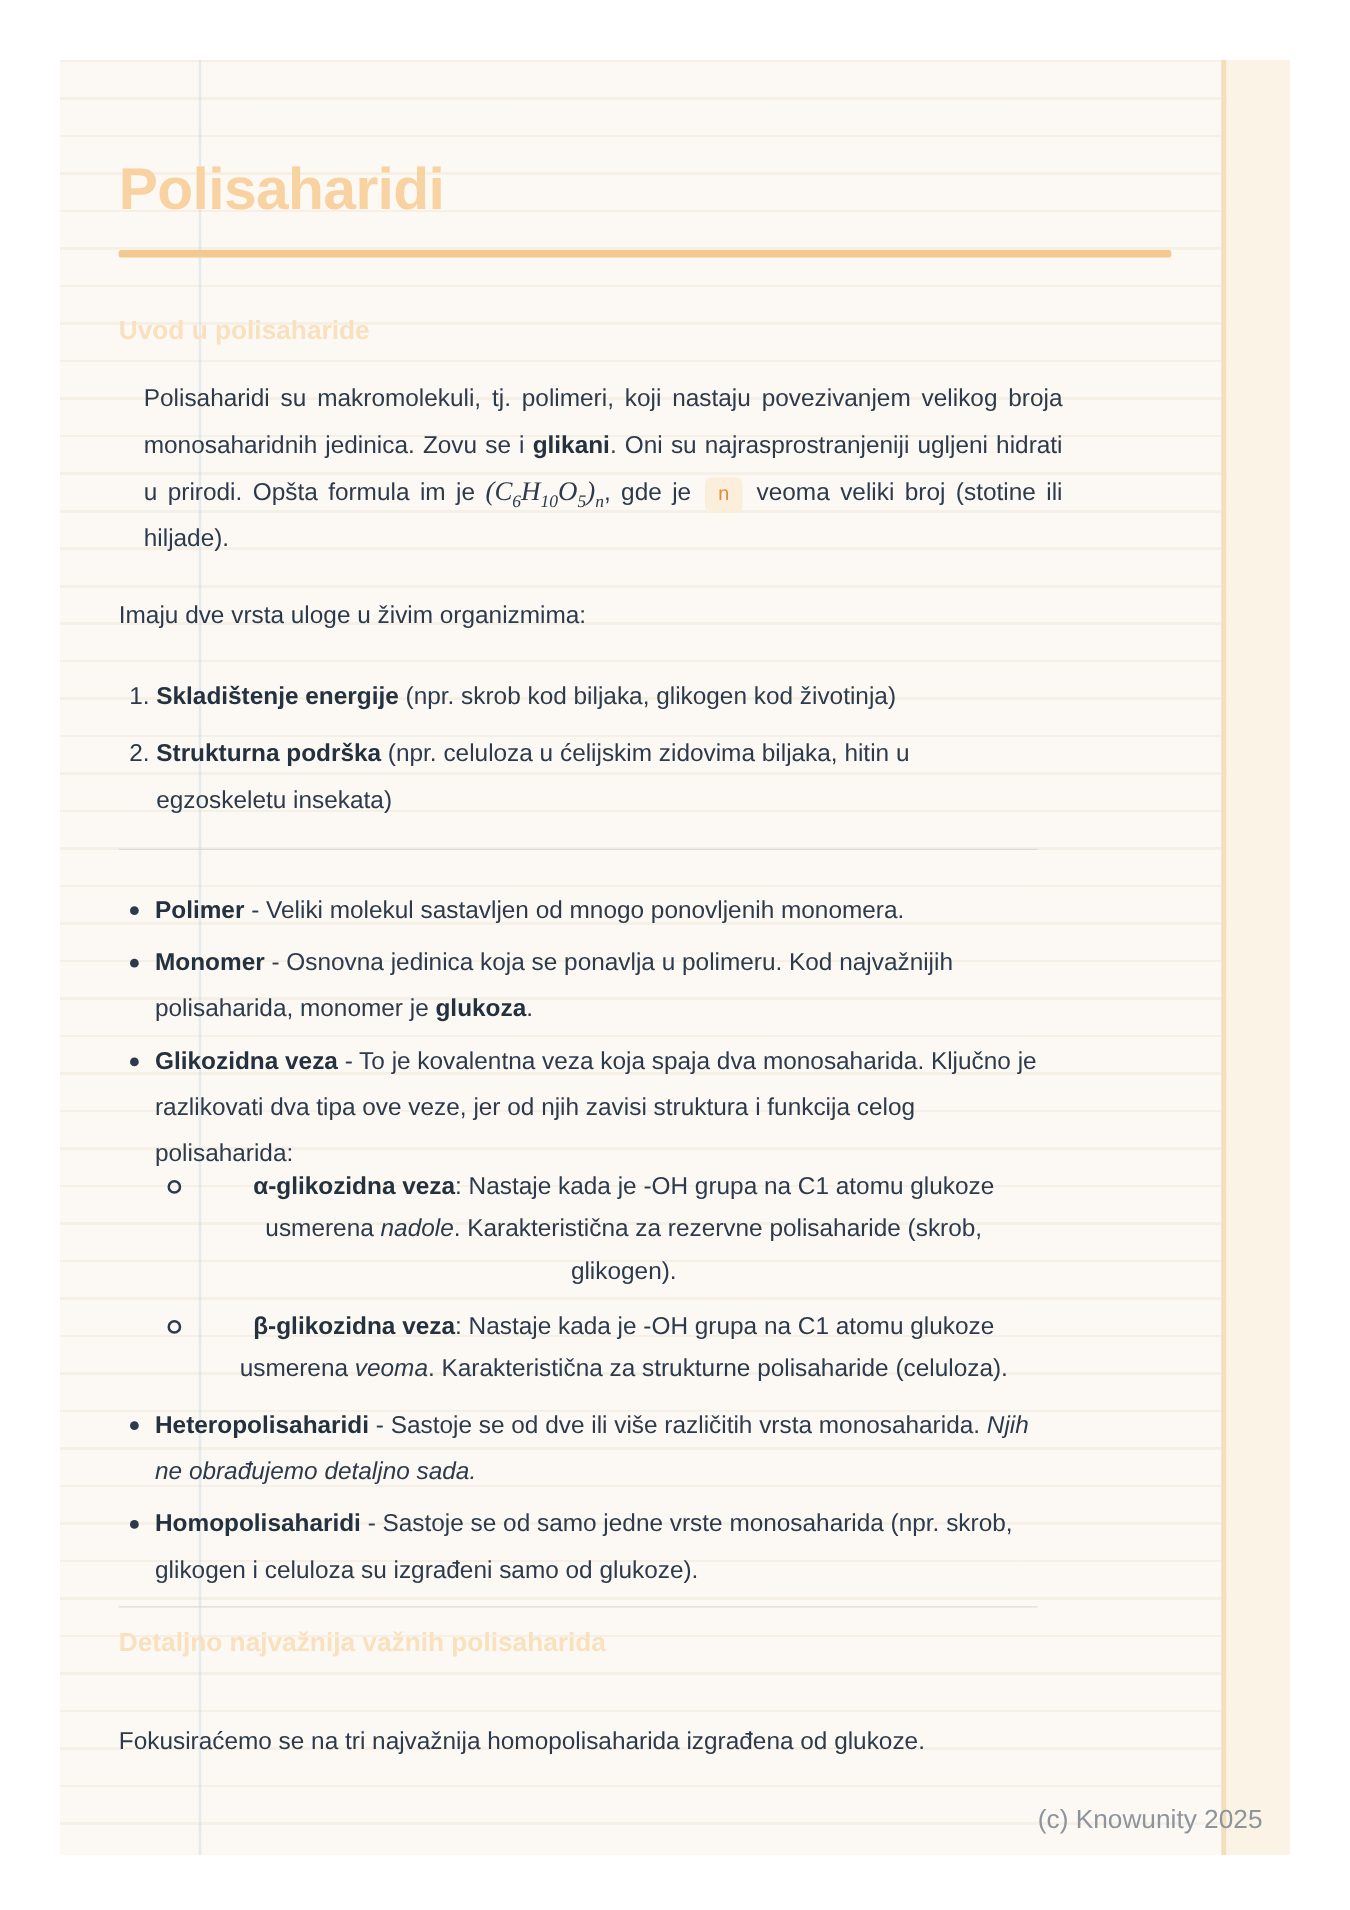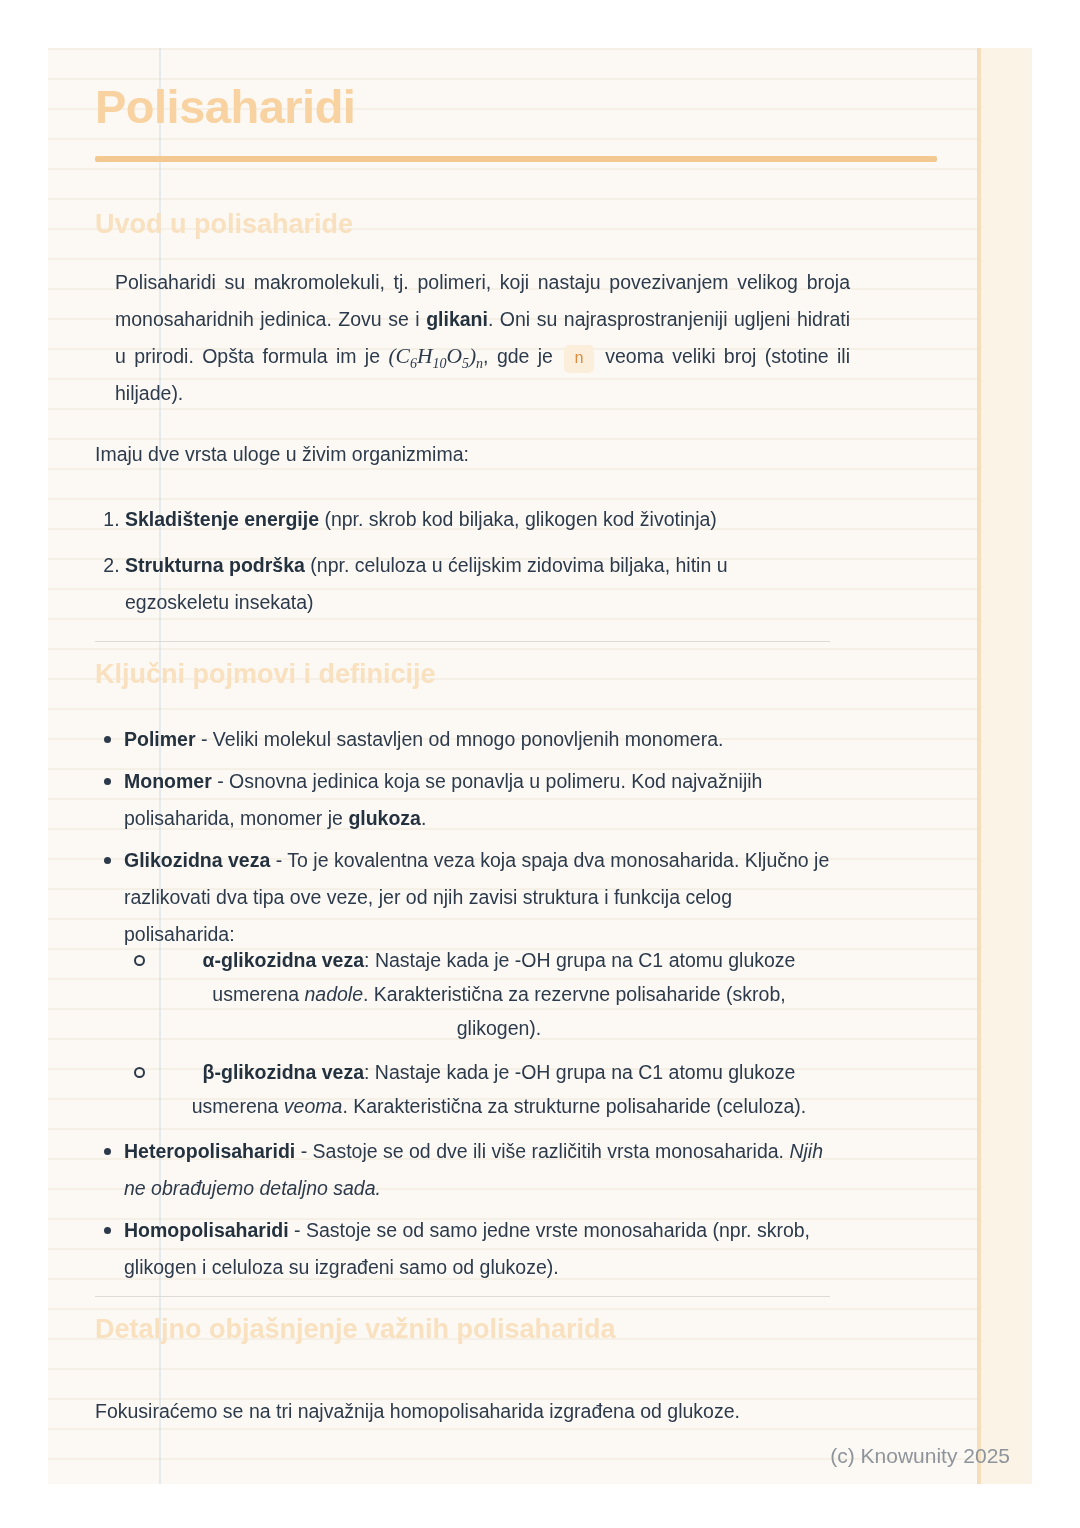--- a/index.html
+++ b/index.html
@@ -32,33 +32,33 @@
     background:rgba(196,213,224,0.40);
   }
   .content{
     position:relative;
     margin-left:47px;
     width:842px;
     color:#2C3A4B;
     font-size:19.5px;
   }
   h1{
-    margin:0;padding-top:32px;
+    margin:0;padding-top:76px;
     font-size:47px;line-height:1.15;font-weight:bold;
     letter-spacing:-0.5px;
     color:#F8D2A0;
   }
   .title-rule{
     margin-top:22px;
     width:842px;height:6px;border-radius:2px;
     background:#F3C891;
   }
   h2{
     margin:16px 0 0;
-    font-size:27px;line-height:1.2;font-weight:bold;
+    font-size:21px;line-height:1.2;font-weight:bold;
     color:#F9E0BE;
   }
   h2.first{margin-top:46px;}
   p{margin:24px 0 0;line-height:37px;width:735px;}
   p.justify{text-align:justify;margin-left:20px;}
   p.last{margin-top:48px;}
   strong{color:#24313F;}
   em{font-style:italic;}
   ol{
     margin:28px 0 0;padding:0 0 0 30px;
@@ -125,35 +125,34 @@
     <h2 class="first">Uvod u polisaharide</h2>
     <p class="justify">Polisaharidi su makromolekuli, tj. polimeri, koji nastaju povezivanjem velikog broja monosaharidnih jedinica. Zovu se i <strong>glikani</strong>. Oni su najrasprostranjeniji ugljeni hidrati u prirodi. Opšta formula im je <span class="math">(C<sub>6</sub>H<sub>10</sub>O<sub>5</sub>)<sub>n</sub></span>, gde je <span class="chip">n</span> veoma veliki broj (stotine ili hiljade).</p>
     <p>Imaju dve vrsta uloge u živim organizmima:</p>
     <ol>
       <li><strong>Skladištenje energije</strong> (npr. skrob kod biljaka, glikogen kod životinja)</li>
       <li><strong>Strukturna podrška</strong> (npr. celuloza u ćelijskim zidovima biljaka, hitin u egzoskeletu insekata)</li>
     </ol>
 
     <hr class="rule">
 
-    <h2>Ključni pojmovi i definicije</h2>
     <ul class="terms">
       <li><strong>Polimer</strong> - Veliki molekul sastavljen od mnogo ponovljenih monomera.</li>
       <li><strong>Monomer</strong> - Osnovna jedinica koja se ponavlja u polimeru. Kod najvažnijih polisaharida, monomer je <strong>glukoza</strong>.</li>
       <li>
         <span><strong>Glikozidna veza</strong> - To je kovalentna veza koja spaja dva monosaharida. Ključno je razlikovati dva tipa ove veze, jer od njih zavisi struktura i funkcija celog polisaharida:</span>
         <ul class="sub">
           <li><strong>α-glikozidna veza</strong>: Nastaje kada je -OH grupa na C1 atomu glukoze usmerena <em>nadole</em>. Karakteristična za rezervne polisaharide (skrob, glikogen).</li>
           <li><strong>β-glikozidna veza</strong>: Nastaje kada je -OH grupa na C1 atomu glukoze usmerena <em>veoma</em>. Karakteristična za strukturne polisaharide (celuloza).</li>
         </ul>
       </li>
       <li><strong>Heteropolisaharidi</strong> - Sastoje se od dve ili više različitih vrsta monosaharida. <em>Njih ne obrađujemo detaljno sada.</em></li>
       <li><strong>Homopolisaharidi</strong> - Sastoje se od samo jedne vrste monosaharida (npr. skrob, glikogen i celuloza su izgrađeni samo od glukoze).</li>
     </ul>
 
     <hr class="rule rule2">
 
-    <h2>Detaljno objašnjenje važnih polisaharida</h2>
+    <h2>Detaljno najvažnija važnih polisaharida</h2>
     <p class="last">Fokusiraćemo se na tri najvažnija homopolisaharida izgrađena od glukoze.</p>
   </div>
 
   <div class="footer">(c) Knowunity 2025</div>
 </div>
 
 </body></html>

